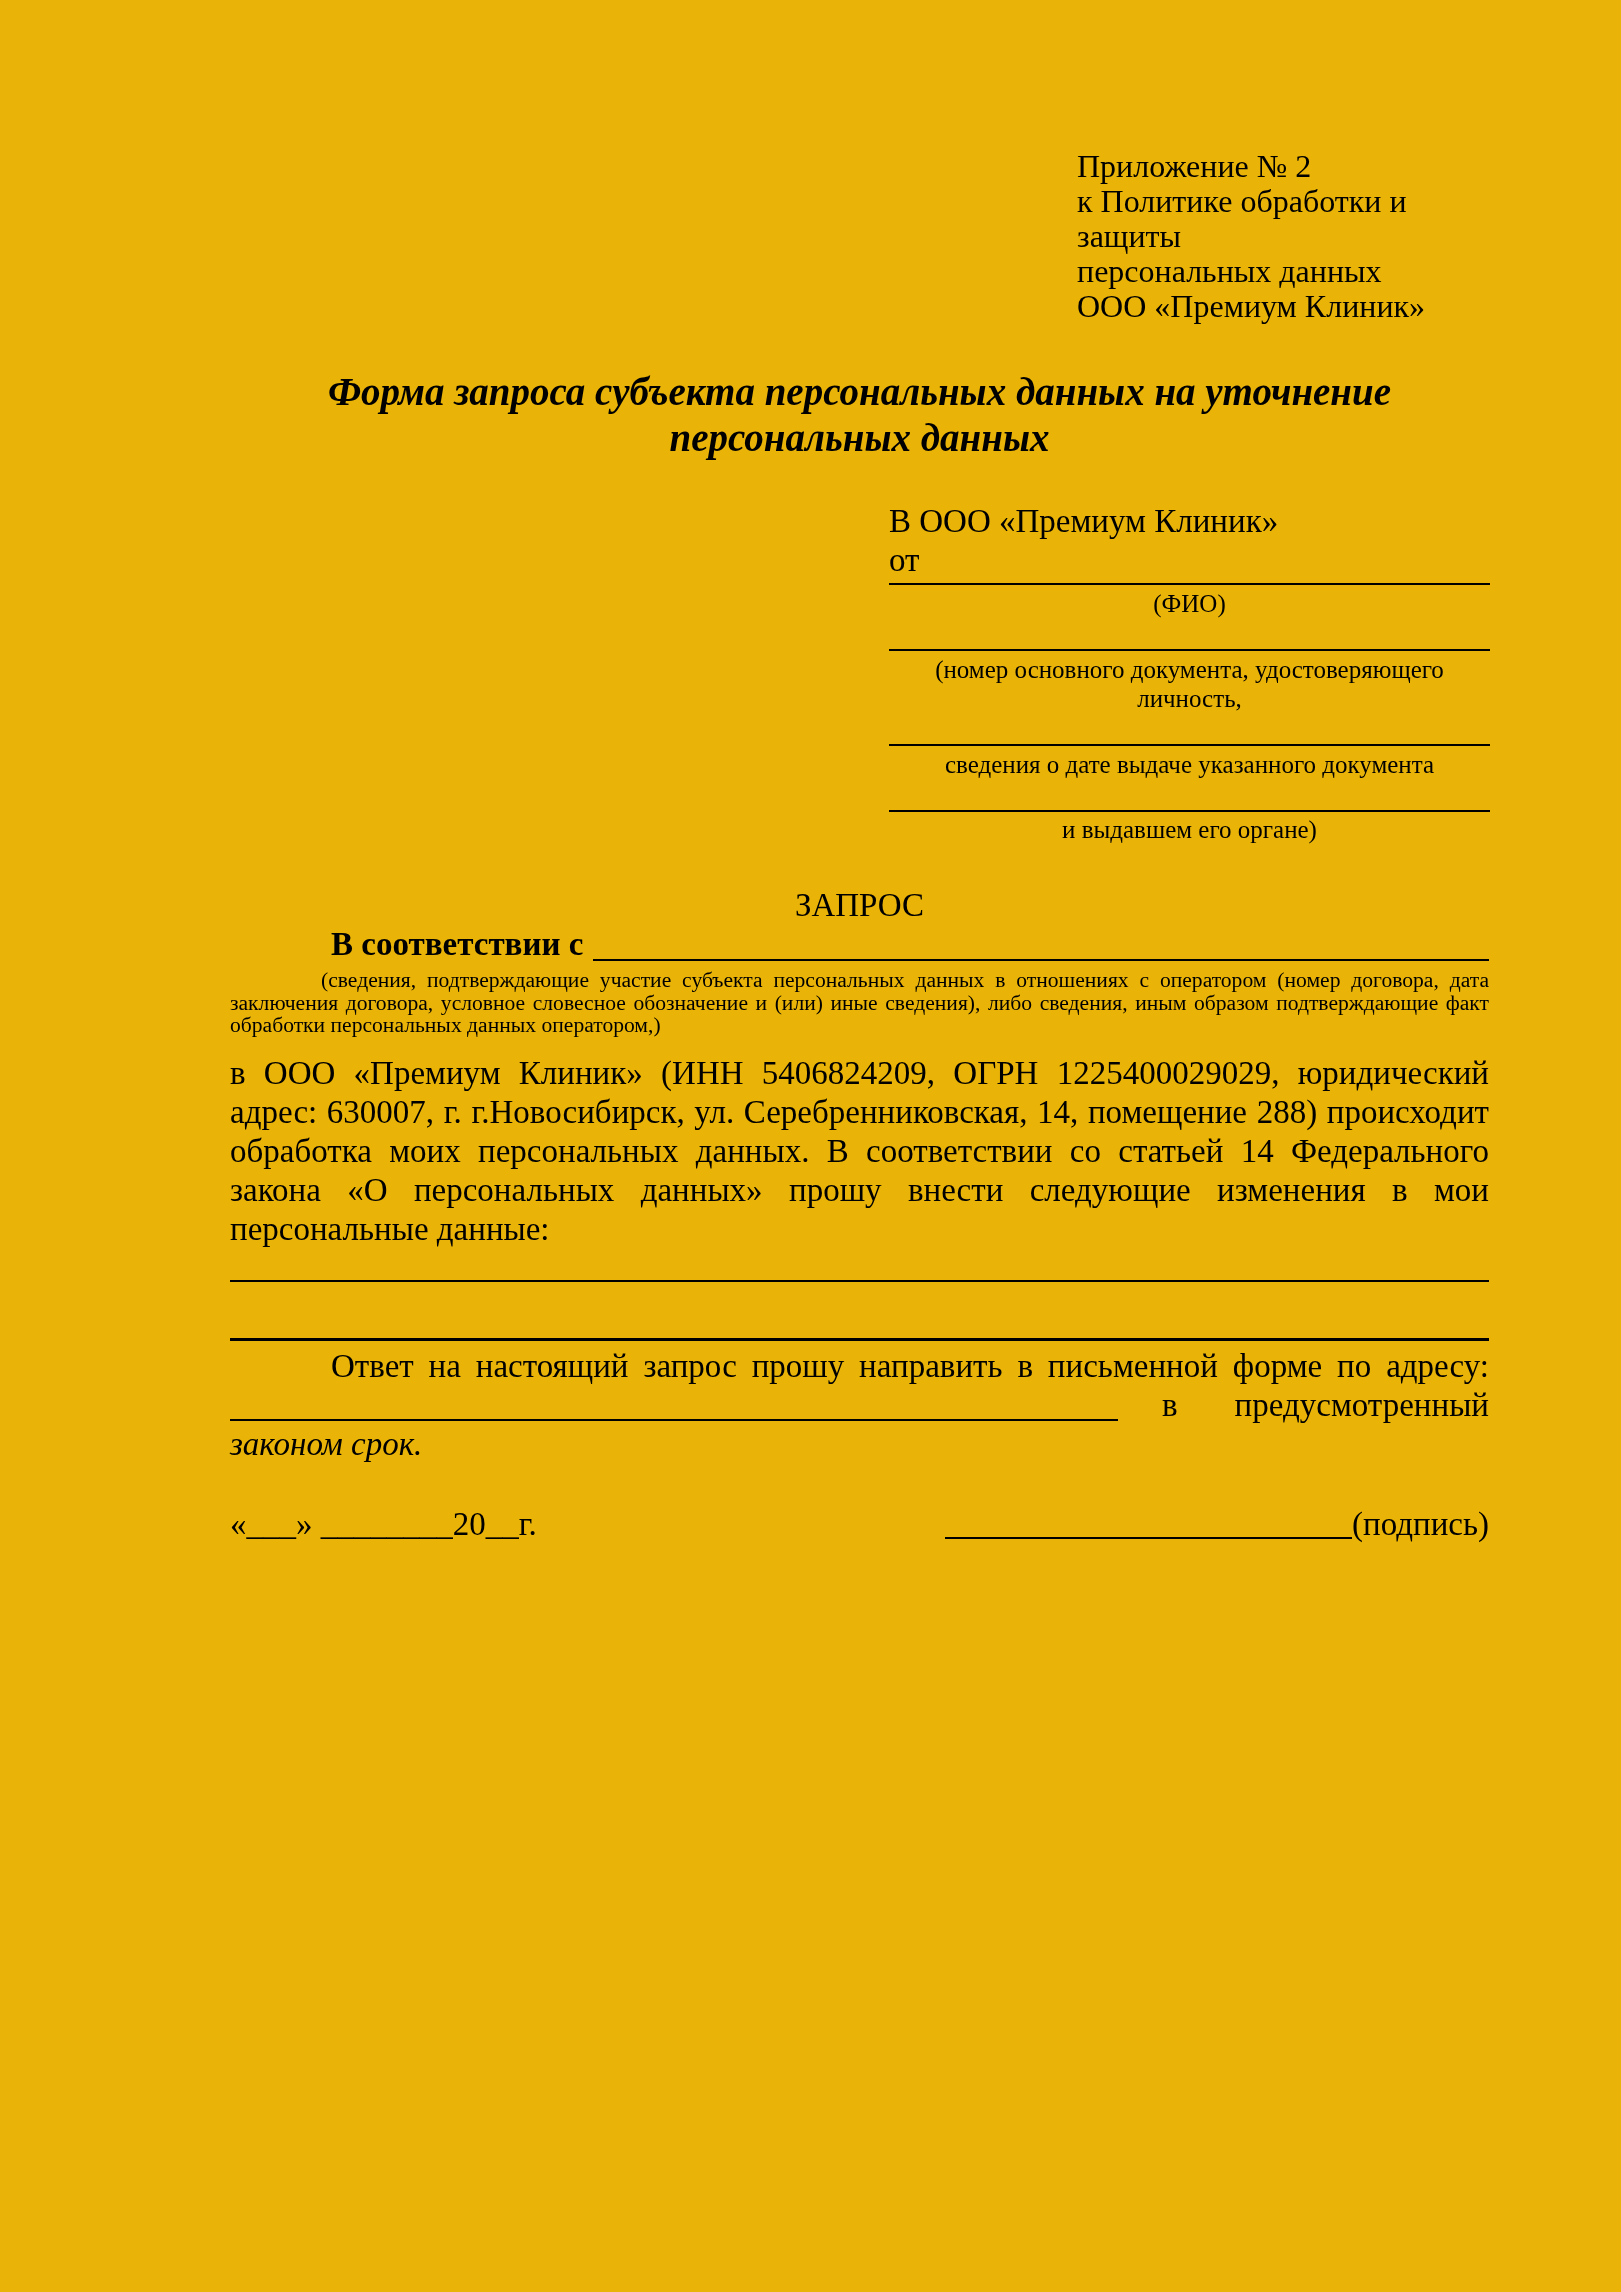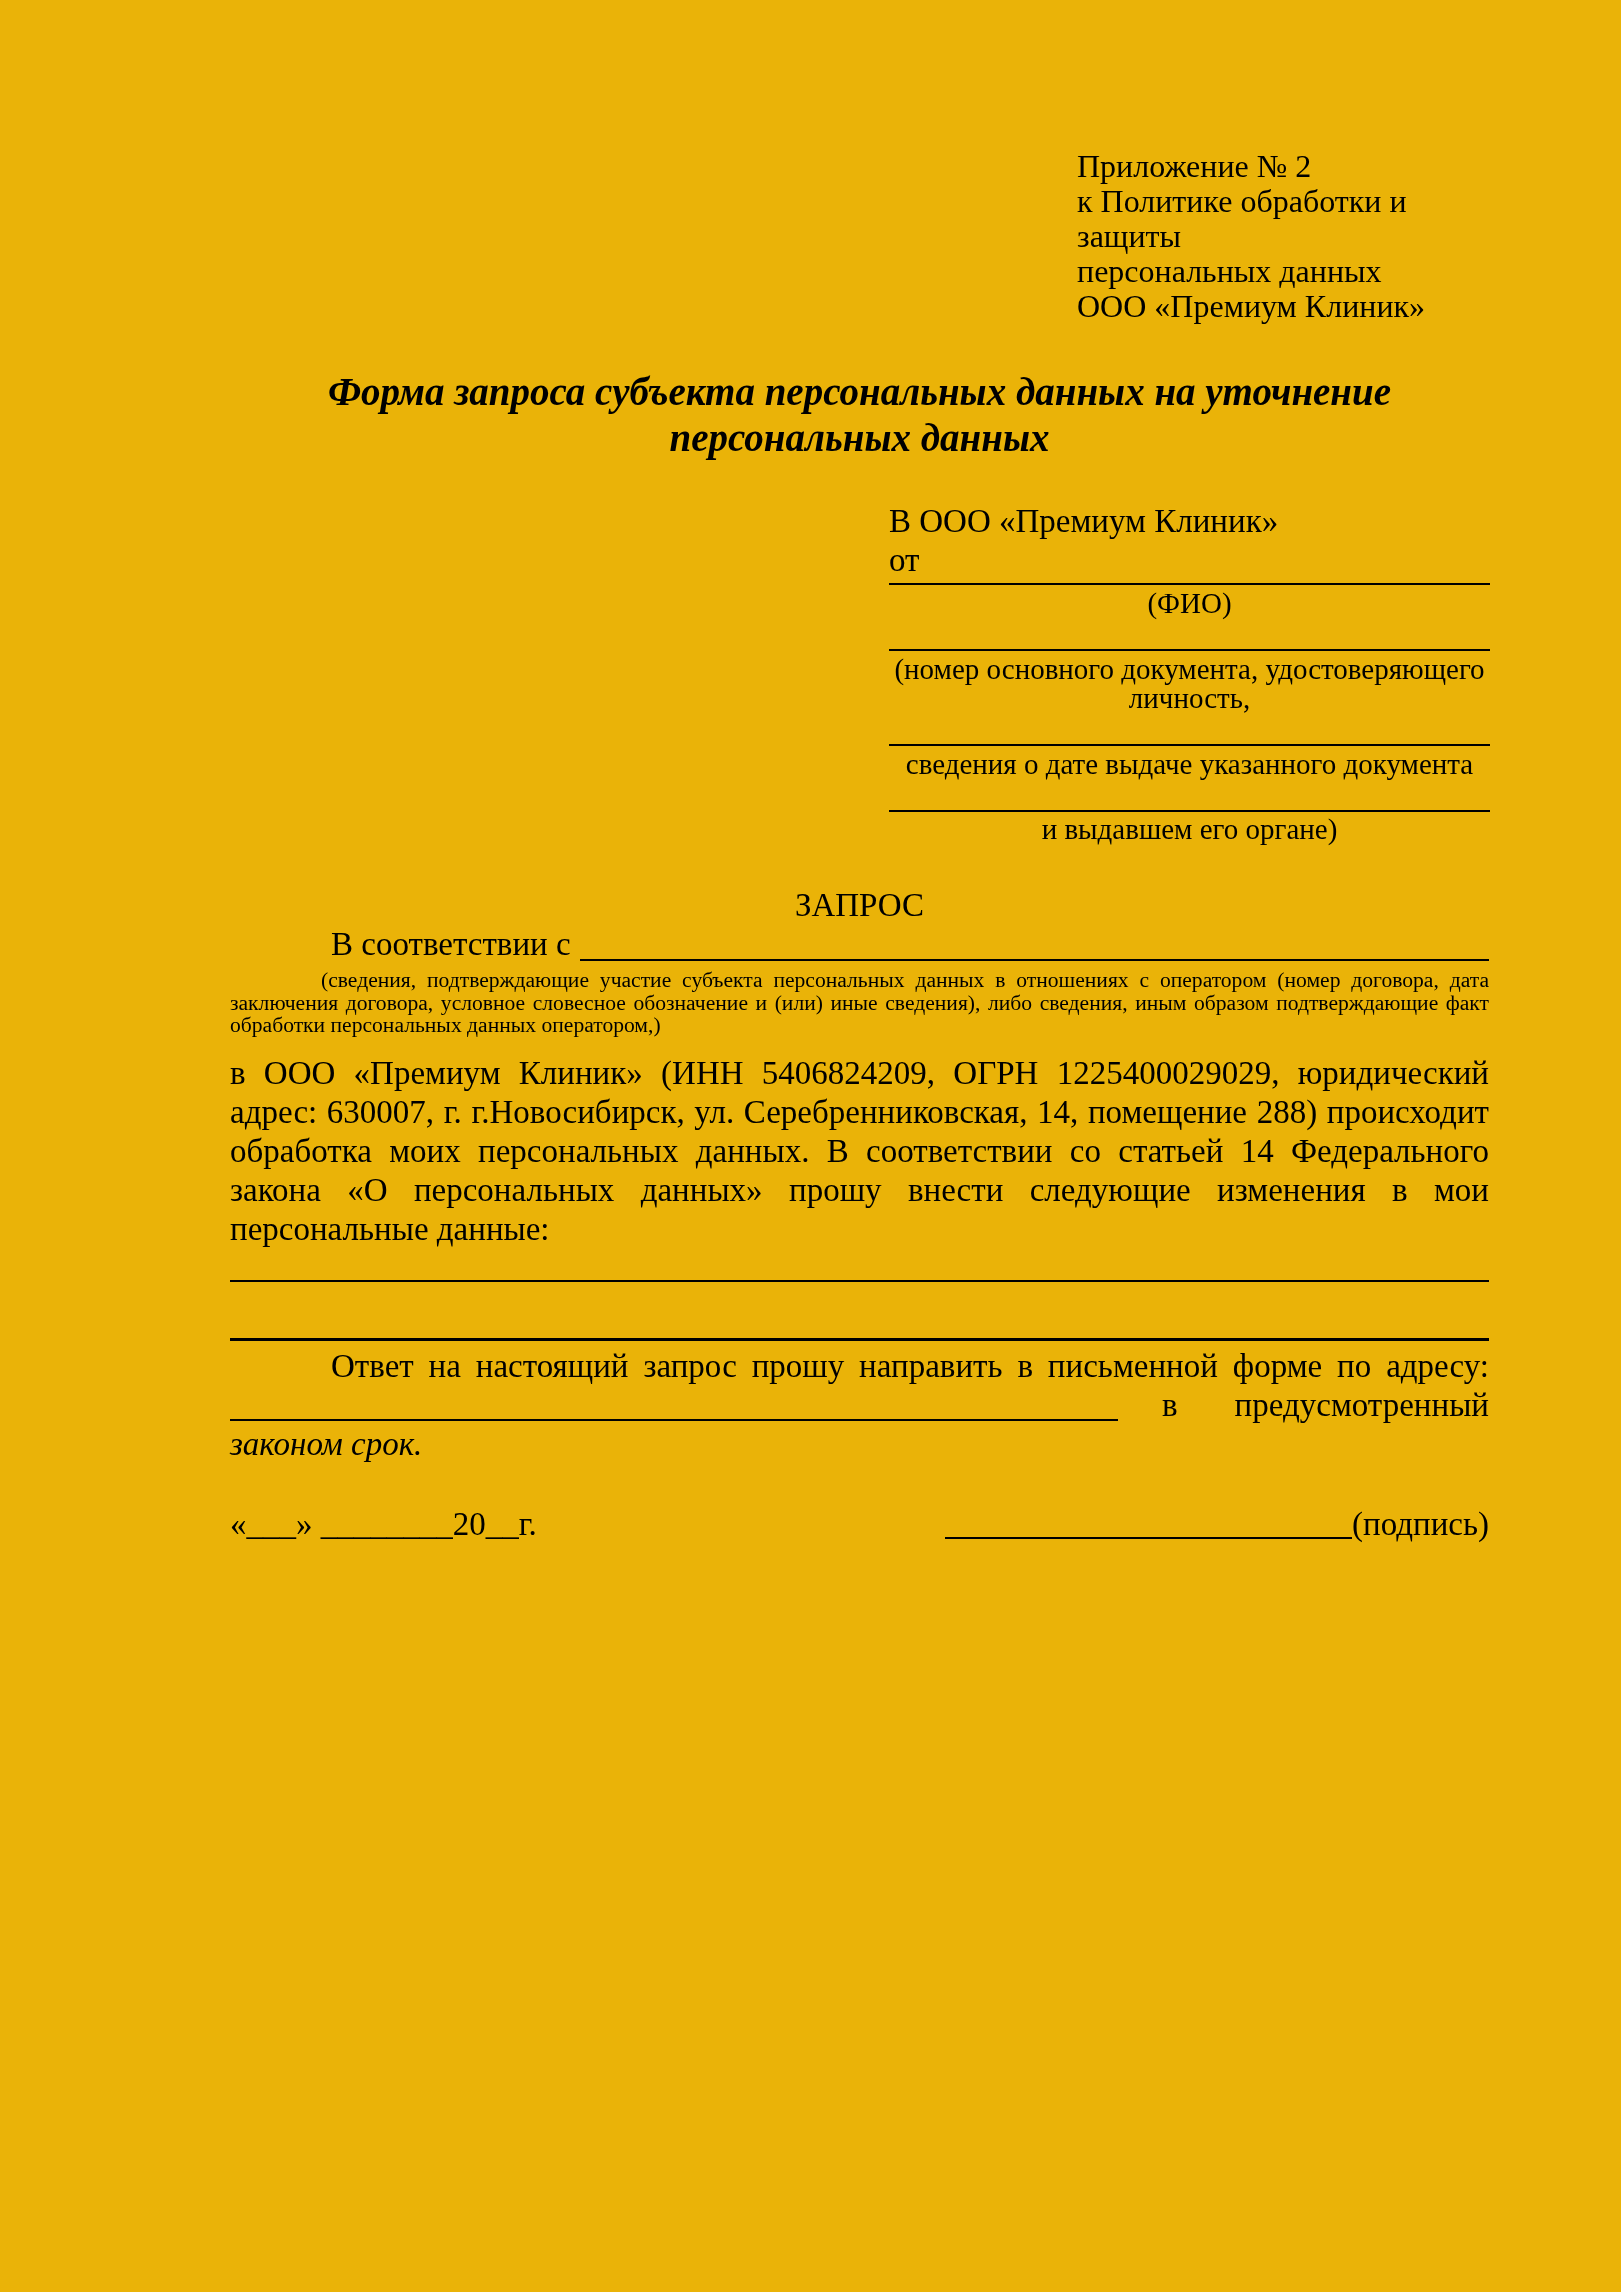--- a/index.html
+++ b/index.html
@@ -50,21 +50,21 @@
     width: 601px;
     font-size: 33px;
     line-height: 39px;
   }
   .addressee .fill {
     height: 0;
     border-bottom: 2px solid #000;
     margin-top: 2.9px;
   }
   .addressee .field-label {
-    font-size: 29px;
+    font-size: 25px;
     line-height: 29px;
     text-align: center;
     margin-top: 3.9px;
     margin-bottom: 31px;
   }
   .addressee .field-label.last { margin-bottom: 0; }
 
   
   .request-heading {
     margin-top: 42px;
@@ -74,20 +74,21 @@
   }
   .intro-row {
     display: flex;
     align-items: flex-end;
     font-size: 33px;
     line-height: 39px;
   }
   .intro-row .intro-text {
     padding-left: 101px;
     white-space: nowrap;
+    font-weight: bold;
   }
   .intro-row .fill {
     flex: 1;
     border-bottom: 2.9px solid #000;
     margin-bottom: 3.9px;
     margin-left: 9.8px;
   }
   .note-text {
     font-size: 21.6px;
     line-height: 22.5px;

